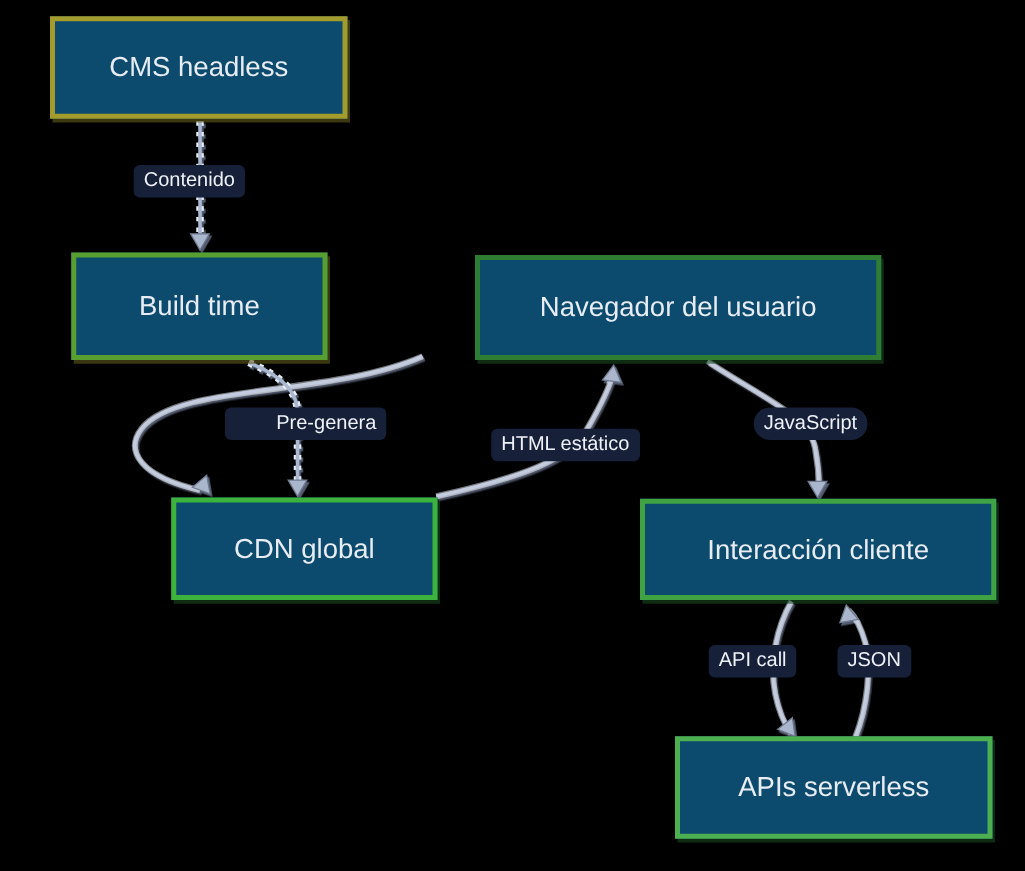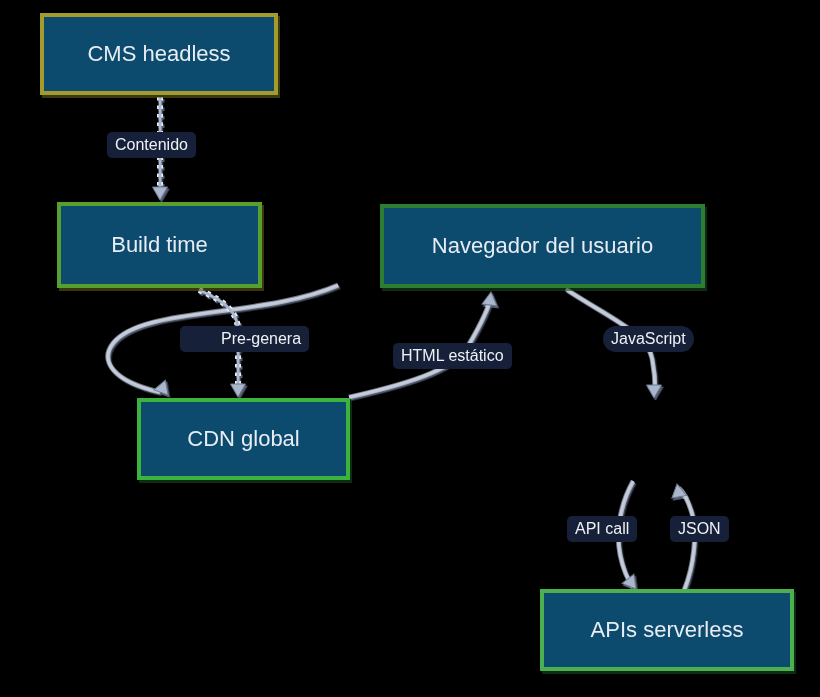--- a/index.html
+++ b/index.html
@@ -101,17 +101,20 @@
   </div>
   <div class="node" id="n-build" style="border-color: rgb(87, 160, 48);">
     <span>Build time</span>
   </div>
   <div class="node" id="n-browser" style="border-color: rgb(46, 125, 50); margin-left: 43px;">
     <span>Navegador del usuario</span>
   </div>
   <div class="node" id="n-cdn" style="border-color: rgb(60, 179, 60);">
     <span>CDN global</span>
   </div>
+  <div class="node" id="n-client" style="border-color: rgb(63, 163, 68);">
+    <span>Interacción cliente</span>
+  </div>
   <div class="node" id="n-apis" style="border-color: rgb(76, 175, 80); margin-left: 12px;">
     <span>APIs serverless</span>
   </div>
 
 </div>
 
 </body></html>

